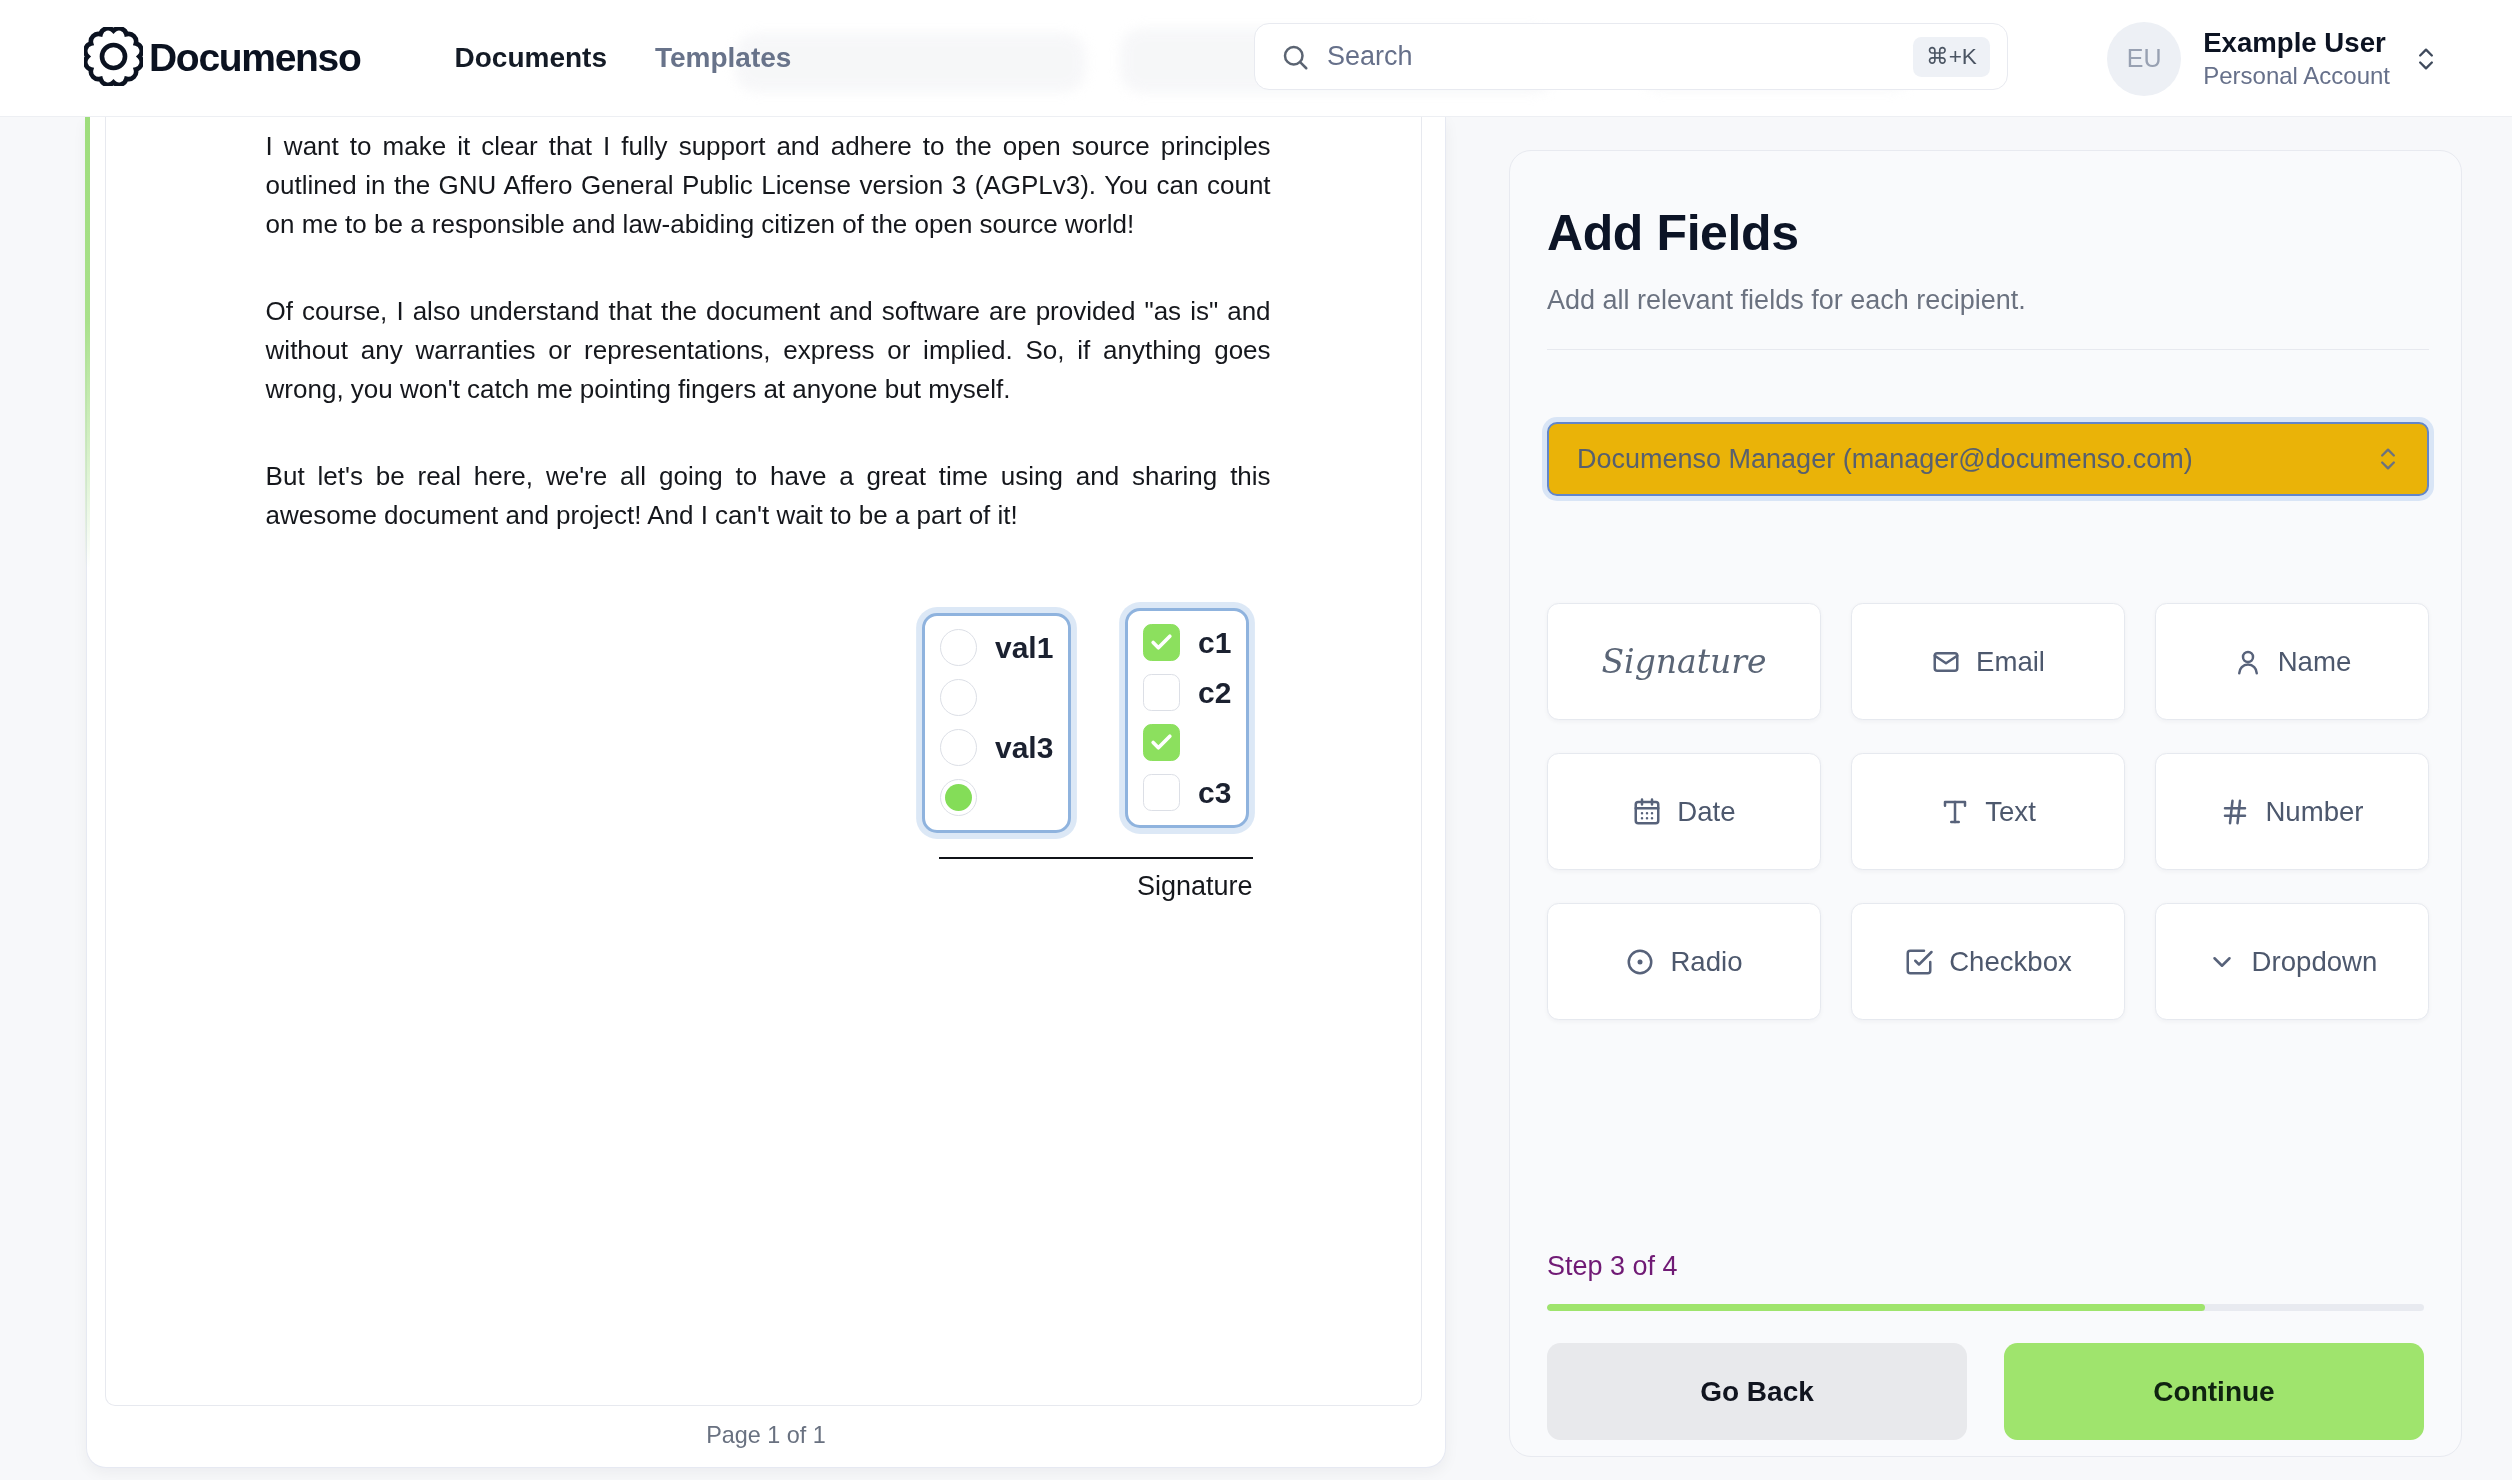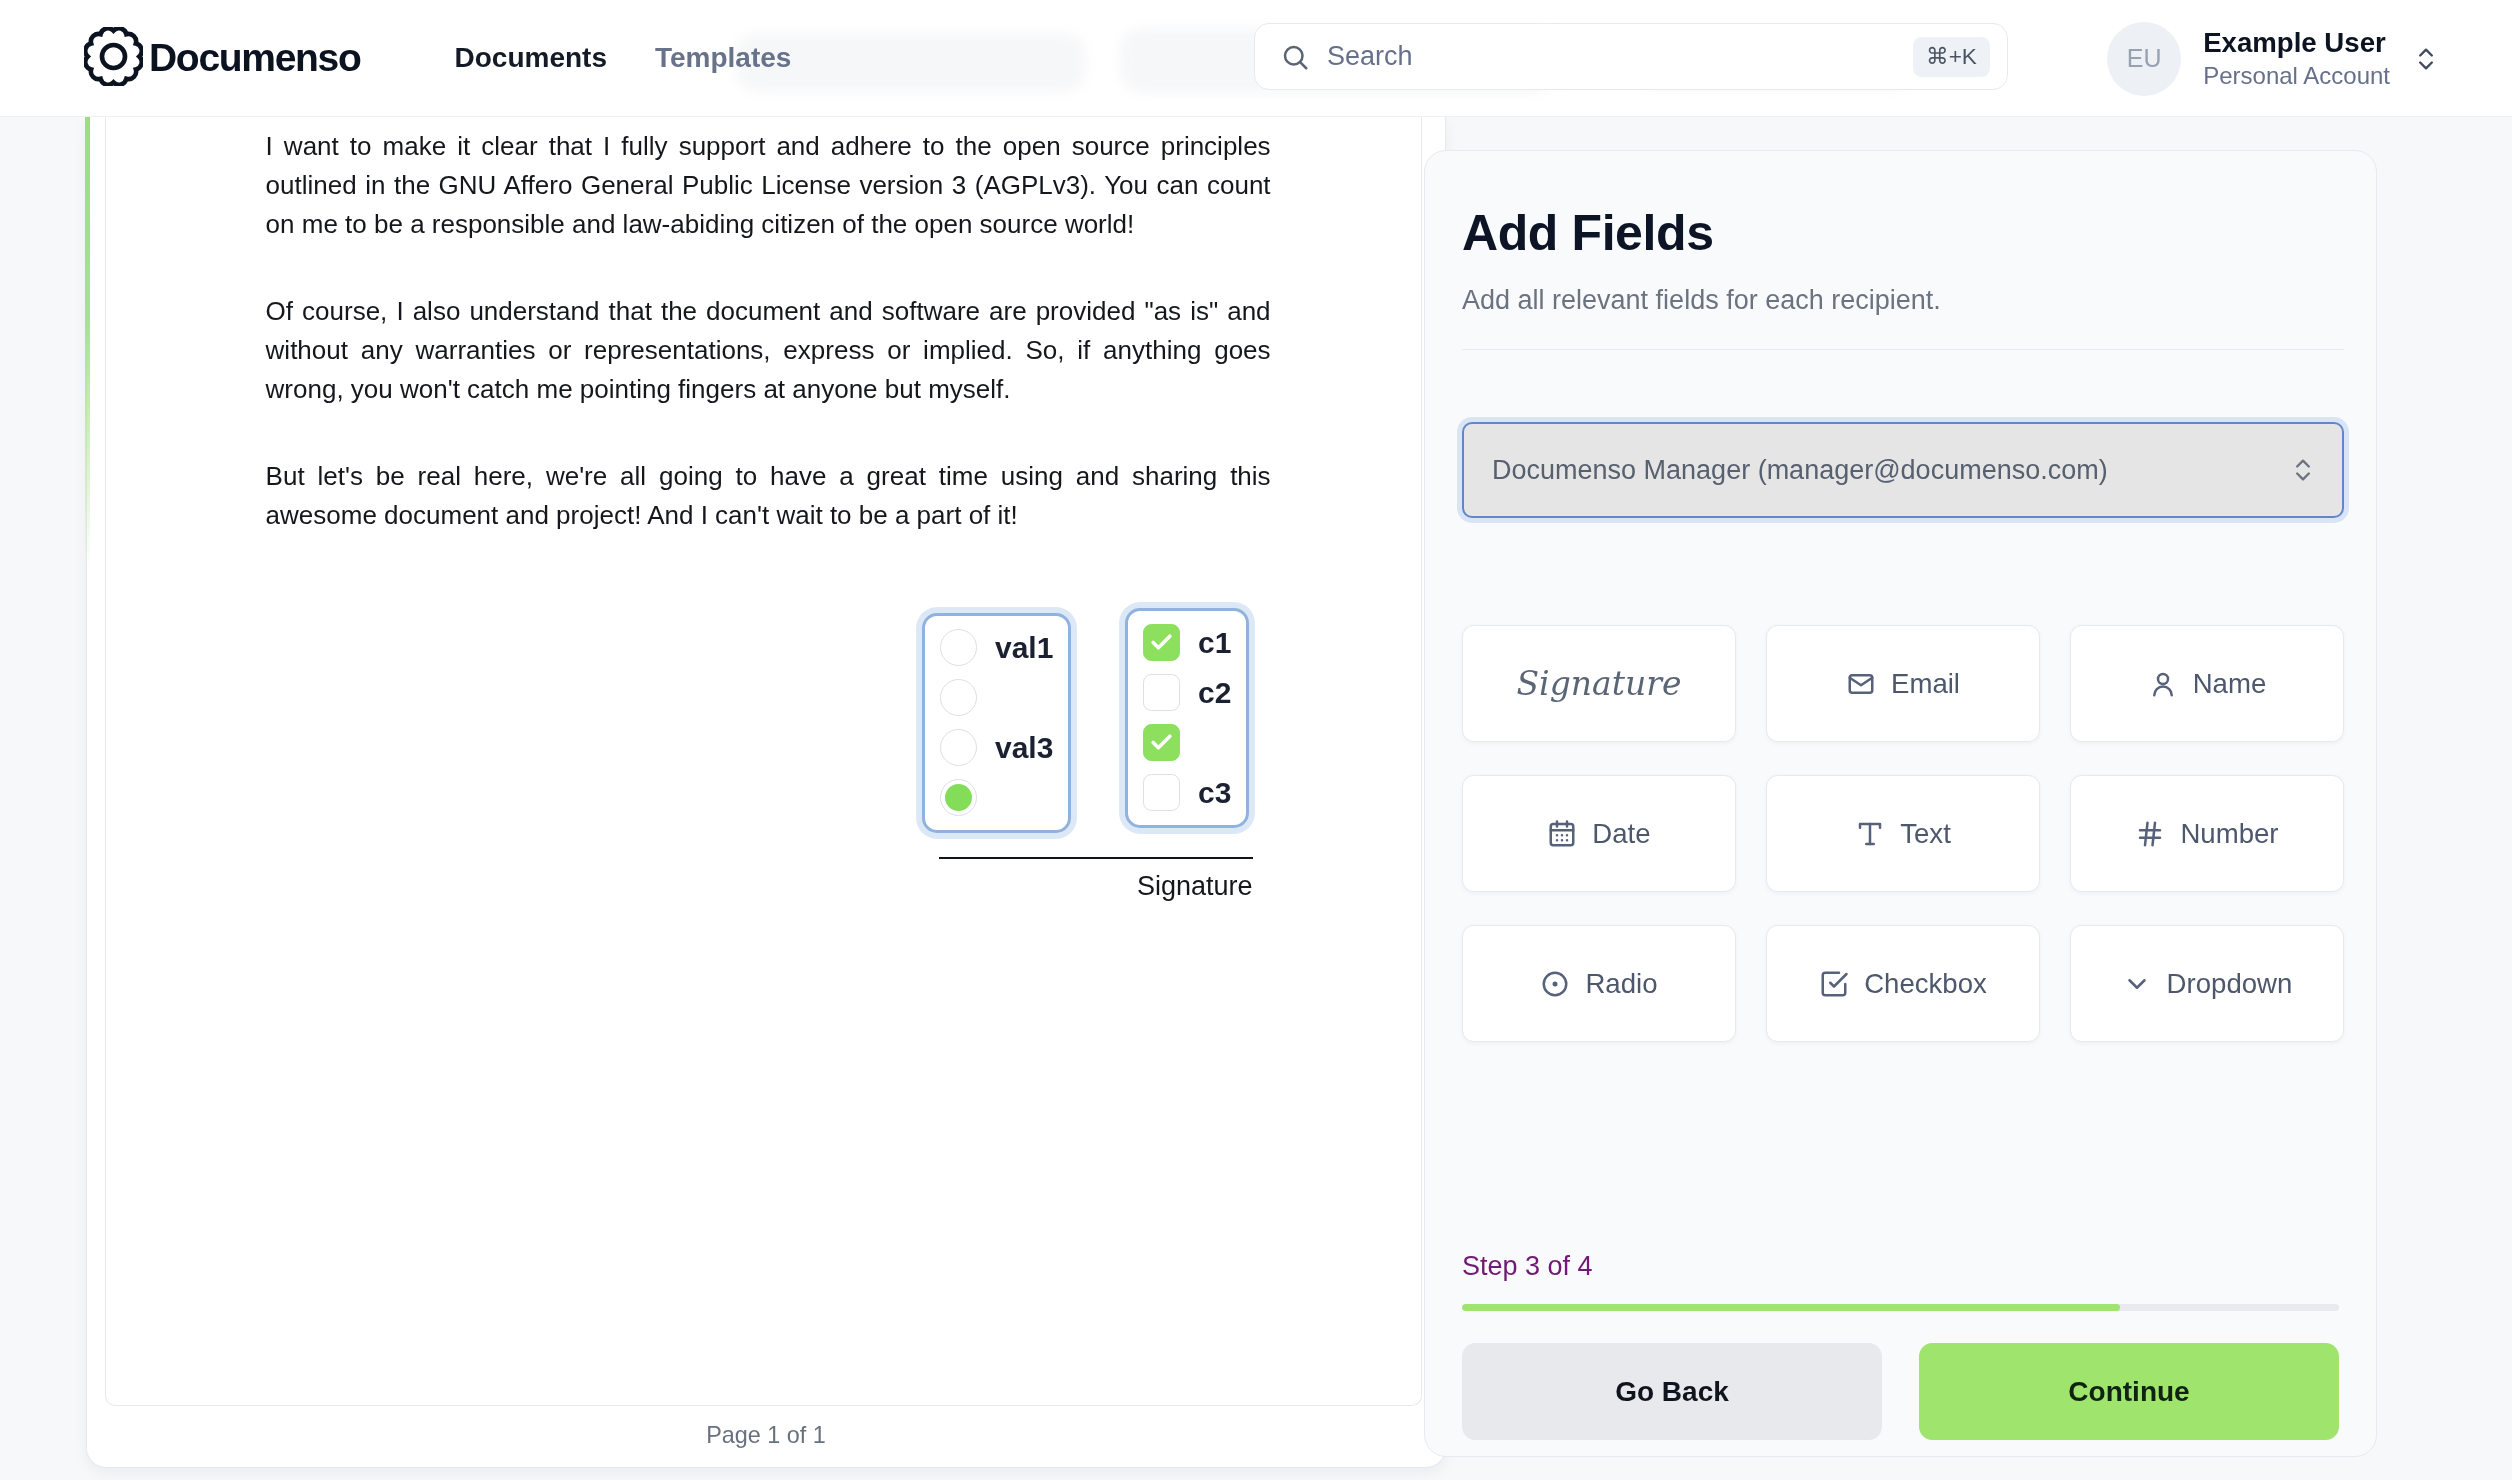--- a/index.html
+++ b/index.html
@@ -61,26 +61,26 @@
   .radio.checked::after { content:""; width:27px; height:27px; border-radius:50%; background:#84dd58; }
   .cb { width:37px; height:37px; border-radius:8.4px; border:1.7px solid #dcdfe6; background:#fff;
         flex:0 0 auto; display:flex; align-items:center; justify-content:center; }
   .cb.checked { background:#8ce05e; border-color:#8ce05e; }
   .cb svg { width:25px; height:25px; color:#fff; }
   .sig-line { position:absolute; left:833px; top:740px; width:314px; border-top:2.5px solid #101318; }
   .sig-label { position:absolute; left:833px; top:754px; width:314px; text-align:right;
                font-size:27px; color:#15171c; }
 
   
-  .panel { position:absolute; left:1424px; top:150px; width:953px; height:1307px; background:#f9fafc;
+  .panel { position:absolute; left:1509px; top:150px; width:953px; height:1307px; background:#f9fafc;
            border:1.7px solid #e8eaf0; border-radius:22px; padding:53px 32px 0 37px; }
   .panel-title { font-size:50px; font-weight:700; color:#0c1426; letter-spacing:-0.4px; }
   .panel-sub { margin-top:23.4px; font-size:27px; color:#6b7280; }
   .panel-divider { margin-top:33px; border-top:1.7px solid #e7e9ef; }
-  .recipient { margin-top:72px; height:96px; background:#e5e5e5; border:2.5px solid #6286ca; border-radius:10px;
+  .recipient { margin-top:72px; height:74px; background:#eab308; border:2.5px solid #6286ca; border-radius:10px;
                box-shadow:0 0 0 5px #d9e5f6; display:flex; align-items:center; padding:0 25px 0 28px; cursor:pointer; }
   .recipient-text { flex:1; font-size:27px; color:#57606f; white-space:nowrap; overflow:hidden; }
   .recipient svg { width:28px; height:28px; color:#6b7280; flex:0 0 auto; }
   .fields-grid { margin-top:107px; display:grid; grid-template-columns:repeat(3,1fr); gap:33px 30px; }
   .fbtn { height:117px; background:#fff; border:1.7px solid #e6e9ef; border-radius:11.7px;
           box-shadow:0 1.7px 4.2px rgba(15,23,42,.04); display:flex; align-items:center; justify-content:center;
           gap:15px; font-size:27.6px; font-weight:500; color:#4d586d; cursor:pointer; }
   .fbtn svg { width:30px; height:30px; color:#57627a; }
   .script { font-family:"DejaVu Serif", serif; font-style:italic; font-weight:500; font-size:33px; color:#5a6576; }
   .panel-bottom { position:absolute; left:37px; right:37px; bottom:16px; }

